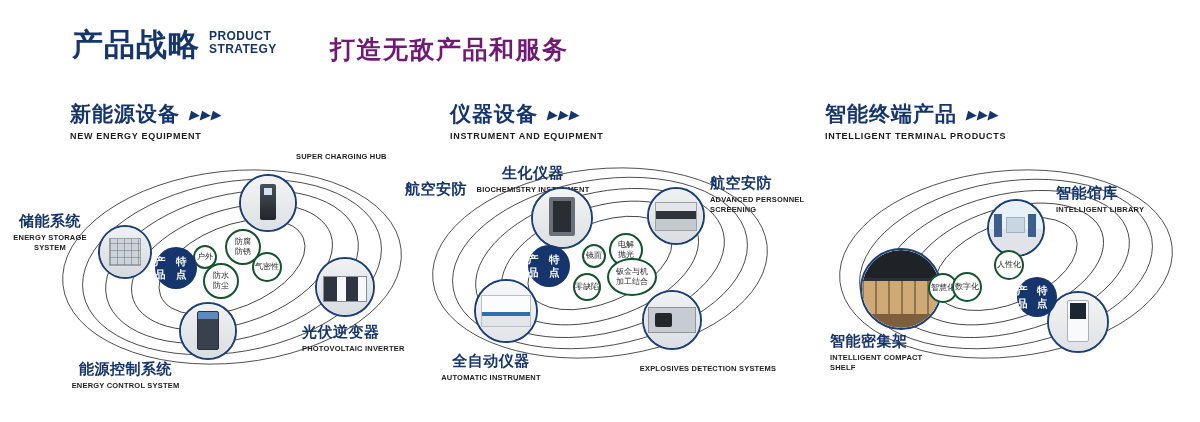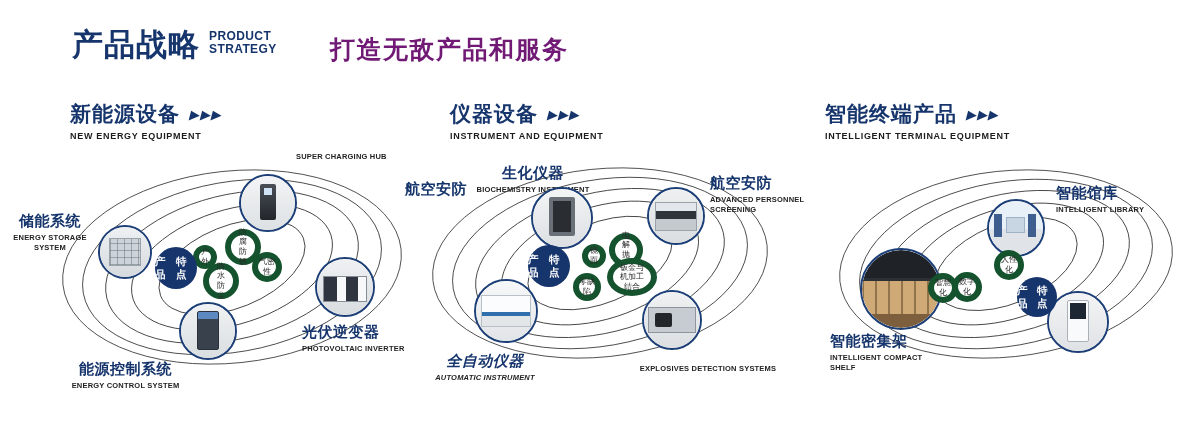--- a/index.html
+++ b/index.html
@@ -29,21 +29,21 @@
   .p-label{position:absolute;}
   .p-label .cn{font-size:15px;font-weight:bold;color:#16356c;letter-spacing:.5px;display:block;}
   .p-label .en{font-size:7.5px;font-weight:bold;color:#222;letter-spacing:.2px;line-height:1.3;
                display:block;margin-top:2px;}
   .tc{text-align:center;}
   .side-label{position:absolute;font-size:15px;font-weight:bold;color:#16356c;letter-spacing:.5px;}
   
   .badge{position:absolute;border-radius:50%;background:#16356c;color:#fff;display:flex;
          flex-direction:row;align-items:center;justify-content:center;font-weight:bold;
          font-size:10.5px;line-height:1.25;letter-spacing:1px;z-index:5;}
-  .bubble{position:absolute;border:6px solid #14532d;border-radius:50%;background:#fff;display:flex;
+  .bubble{position:absolute;border:2px solid #14532d;border-radius:50%;background:#fff;display:flex;
           align-items:center;justify-content:center;text-align:center;font-size:8px;color:#2a2a2a;
           line-height:1.2;z-index:4;}
 </style>
 </head>
 <body>
 
 <div class="page">
 
   <div class="brand" style="left:72px;top:24px;">
     <span class="brand-cn">产品战略</span>
@@ -168,21 +168,21 @@
              background:linear-gradient(180deg,#e3e6ea 0 30%,#2f343a 30% 58%,#c4c9ce 58%);"></div>
       </div>
     </div>
 
     <div class="circle" style="left:74px;top:189px;width:64px;height:64px;">
       <div class="ph" style="background:linear-gradient(180deg,#f6f7f8,#e2e5e8);">
         <div style="left:9%;top:24%;width:82%;height:52%;border:1px solid #b9c0c7;
              background:linear-gradient(180deg,#fbfcfd 0 52%,#2f6fae 52% 68%,#e3e6e9 68%);"></div>
       </div>
     </div>
-    <div class="p-label tc" style="left:30px;top:262px;width:110px;font-style:italic;">
+    <div class="p-label tc" style="left:36px;top:262px;width:110px;">
       <span class="cn">全自动仪器</span>
       <span class="en">AUTOMATIC INSTRUMENT</span>
     </div>
 
     <div class="circle" style="left:242px;top:200px;width:60px;height:60px;">
       <div class="ph" style="background:linear-gradient(180deg,#eff1f2,#dcdfe2);">
         <div style="left:8%;top:26%;width:84%;height:48%;border:1px solid #8d949b;background:#c6ccd2;"></div>
         <div style="left:20%;top:38%;width:30%;height:24%;background:#23272c;border-radius:2px;"></div>
       </div>
     </div>
@@ -199,21 +199,21 @@
     <div class="bubble" style="left:173px;top:183px;width:28px;height:28px;">零缺陷</div>
     <div class="bubble" style="left:207px;top:168px;width:50px;height:38px;padding:0 5px;">钣金与机加工结合</div>
   </section>
 
   <section class="grp" style="left:810px;top:90px;width:390px;height:330px;">
     <div class="sec-h" style="left:15px;top:10px;">
       <div class="sec-top">
         <span class="sec-cn">智能终端产品</span>
         <span class="arrows">▶▶▶</span>
       </div>
-      <div class="sec-en">INTELLIGENT TERMINAL EQUIPMENT</div>
+      <div class="sec-en">INTELLIGENT TERMINAL PRODUCTS</div>
     </div>
 
     <svg class="orbits" style="left:12px;top:62px;" width="368" height="230" viewBox="0 0 368 230">
       <g fill="none" stroke="#2f2f2f" stroke-width="0.8">
         <ellipse cx="184" cy="112" rx="167" ry="93" transform="rotate(-6 184 112)"></ellipse>
         <ellipse cx="184" cy="112" rx="148" ry="82" transform="rotate(-10 184 112)"></ellipse>
         <ellipse cx="184" cy="112" rx="126" ry="69" transform="rotate(-14 184 112)"></ellipse>
         <ellipse cx="184" cy="112" rx="101" ry="55" transform="rotate(-18 184 112)"></ellipse>
         <ellipse cx="184" cy="112" rx="75" ry="40" transform="rotate(-22 184 112)"></ellipse>
       </g>

